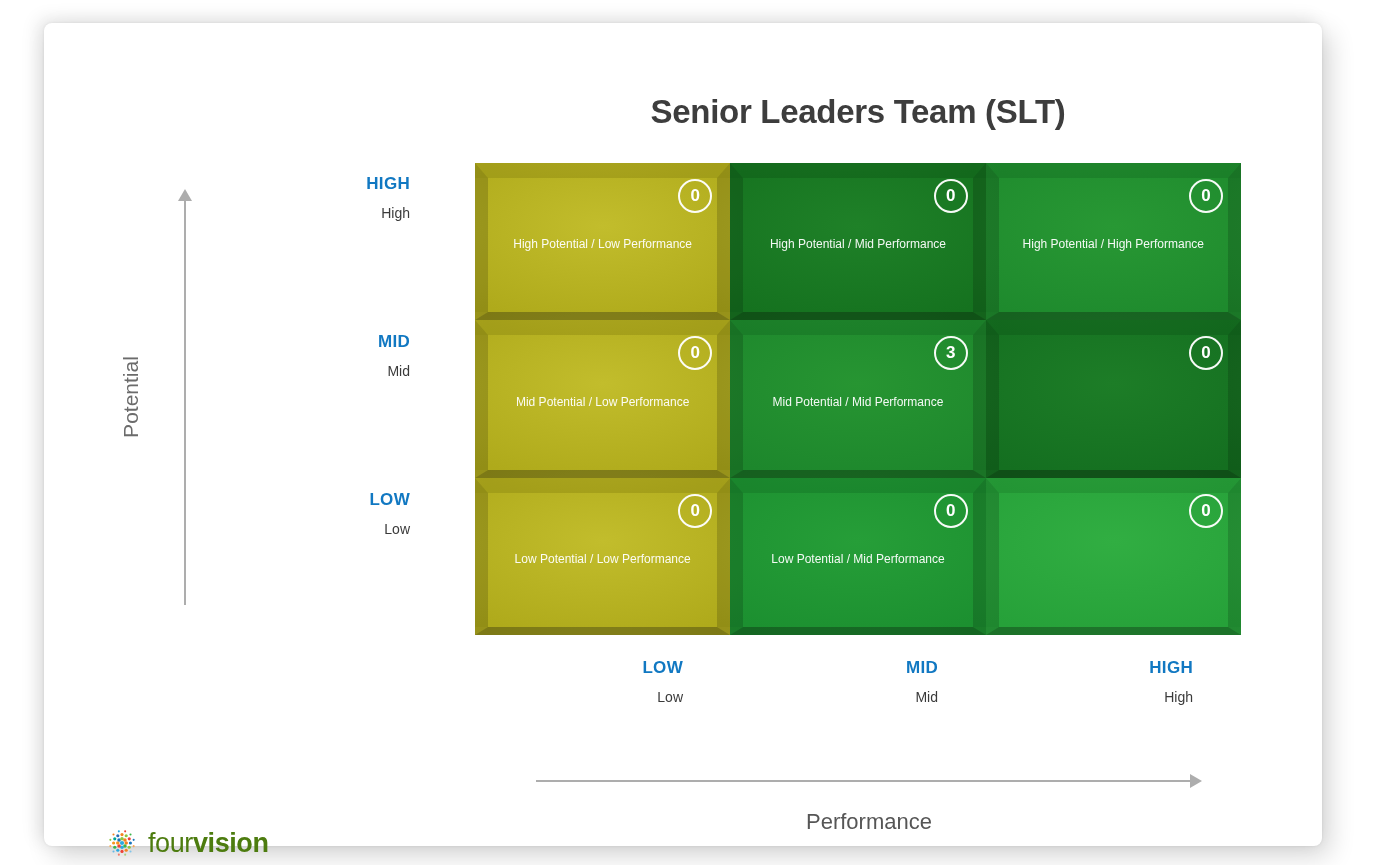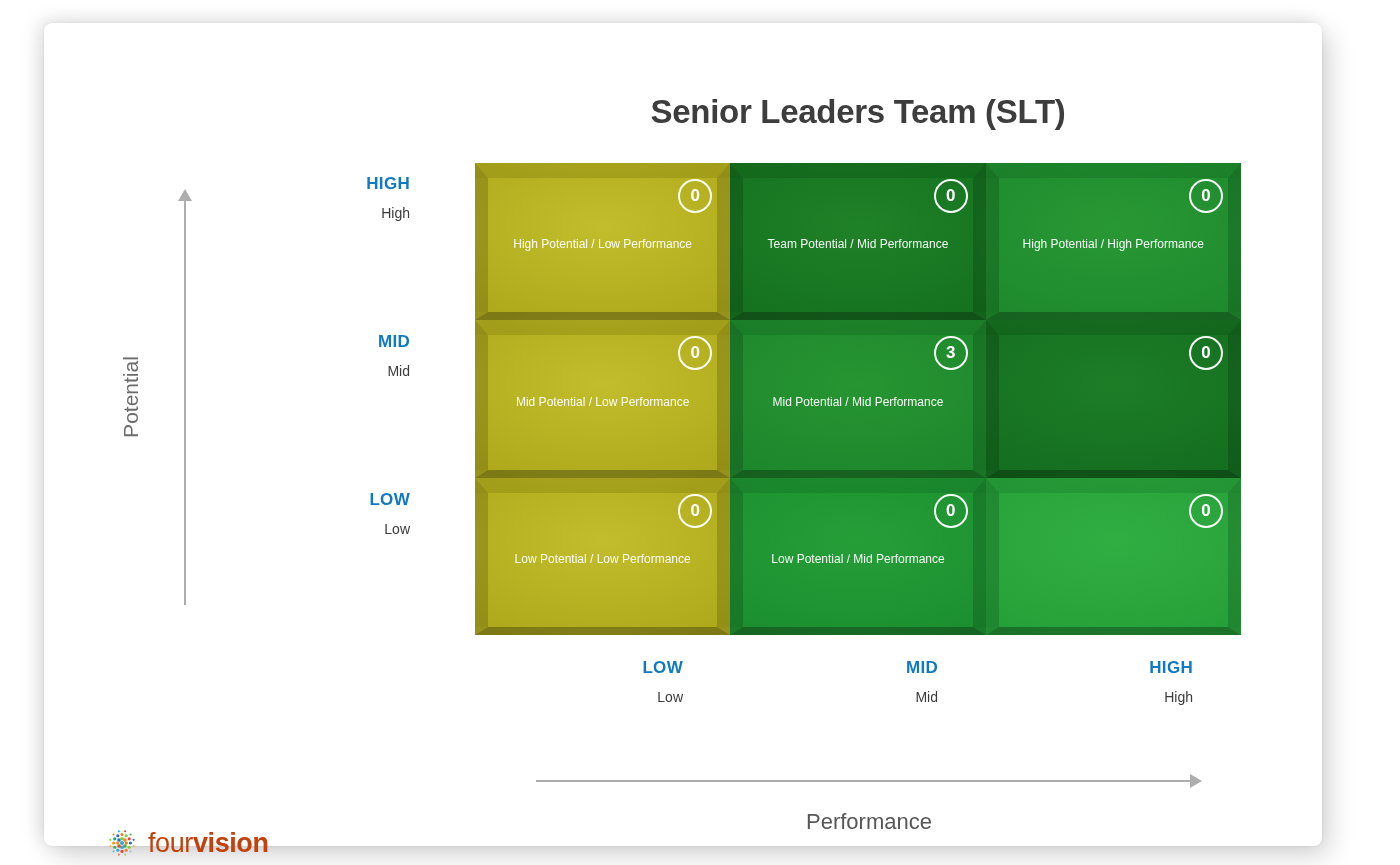--- a/index.html
+++ b/index.html
@@ -47,21 +47,21 @@
 
   .y-axis-title { position:absolute; left:12px; top:362px; width:150px; text-align:center;
                   transform:rotate(-90deg); transform-origin:center;
                   font-size:21px; color:#6b6b6b; }
   .x-axis-title { position:absolute; left:492px; top:786px; width:666px; text-align:center;
                   font-size:22px; color:#565656; }
 
   
   .logo { position:absolute; left:60px; top:799px; display:flex; align-items:center; }
   .logo-icon { width:36px; height:42px; margin-right:8px; }
-  .logo-text { font-size:27px; color:#c2410c; letter-spacing:-0.4px; }
+  .logo-text { font-size:27px; color:#4d7c0f; letter-spacing:-0.4px; }
   .logo-text .regular { font-weight:400; }
   .logo-text .bold { font-weight:700; }
 </style>
 </head>
 <body>
 
 <div class="stage">
   <div class="card">
 
     <div class="title">Senior Leaders Team (SLT)</div>
@@ -83,21 +83,21 @@
       <div class="secondary">Low</div>
     </div>
 
     <div class="grid">
       <div class="cell" style="--base: #afaa1b; --light: #c2bd2c;">
         <div class="count-badge">0</div>
         <div class="cell-label">High Potential / Low Performance</div>
       </div>
       <div class="cell" style="--base: #15721f; --light: #1f8128;">
         <div class="count-badge">0</div>
-        <div class="cell-label">Team Potential / Mid Performance</div>
+        <div class="cell-label">High Potential / Mid Performance</div>
       </div>
       <div class="cell" style="--base: #1e8a2d; --light: #289834;">
         <div class="count-badge">0</div>
         <div class="cell-label">High Potential / High Performance</div>
       </div>
       <div class="cell" style="--base: #afaa1b; --light: #c2bd2c;">
         <div class="count-badge">0</div>
         <div class="cell-label">Mid Potential / Low Performance</div>
       </div>
       <div class="cell" style="--base: #1d872c; --light: #279532;">

